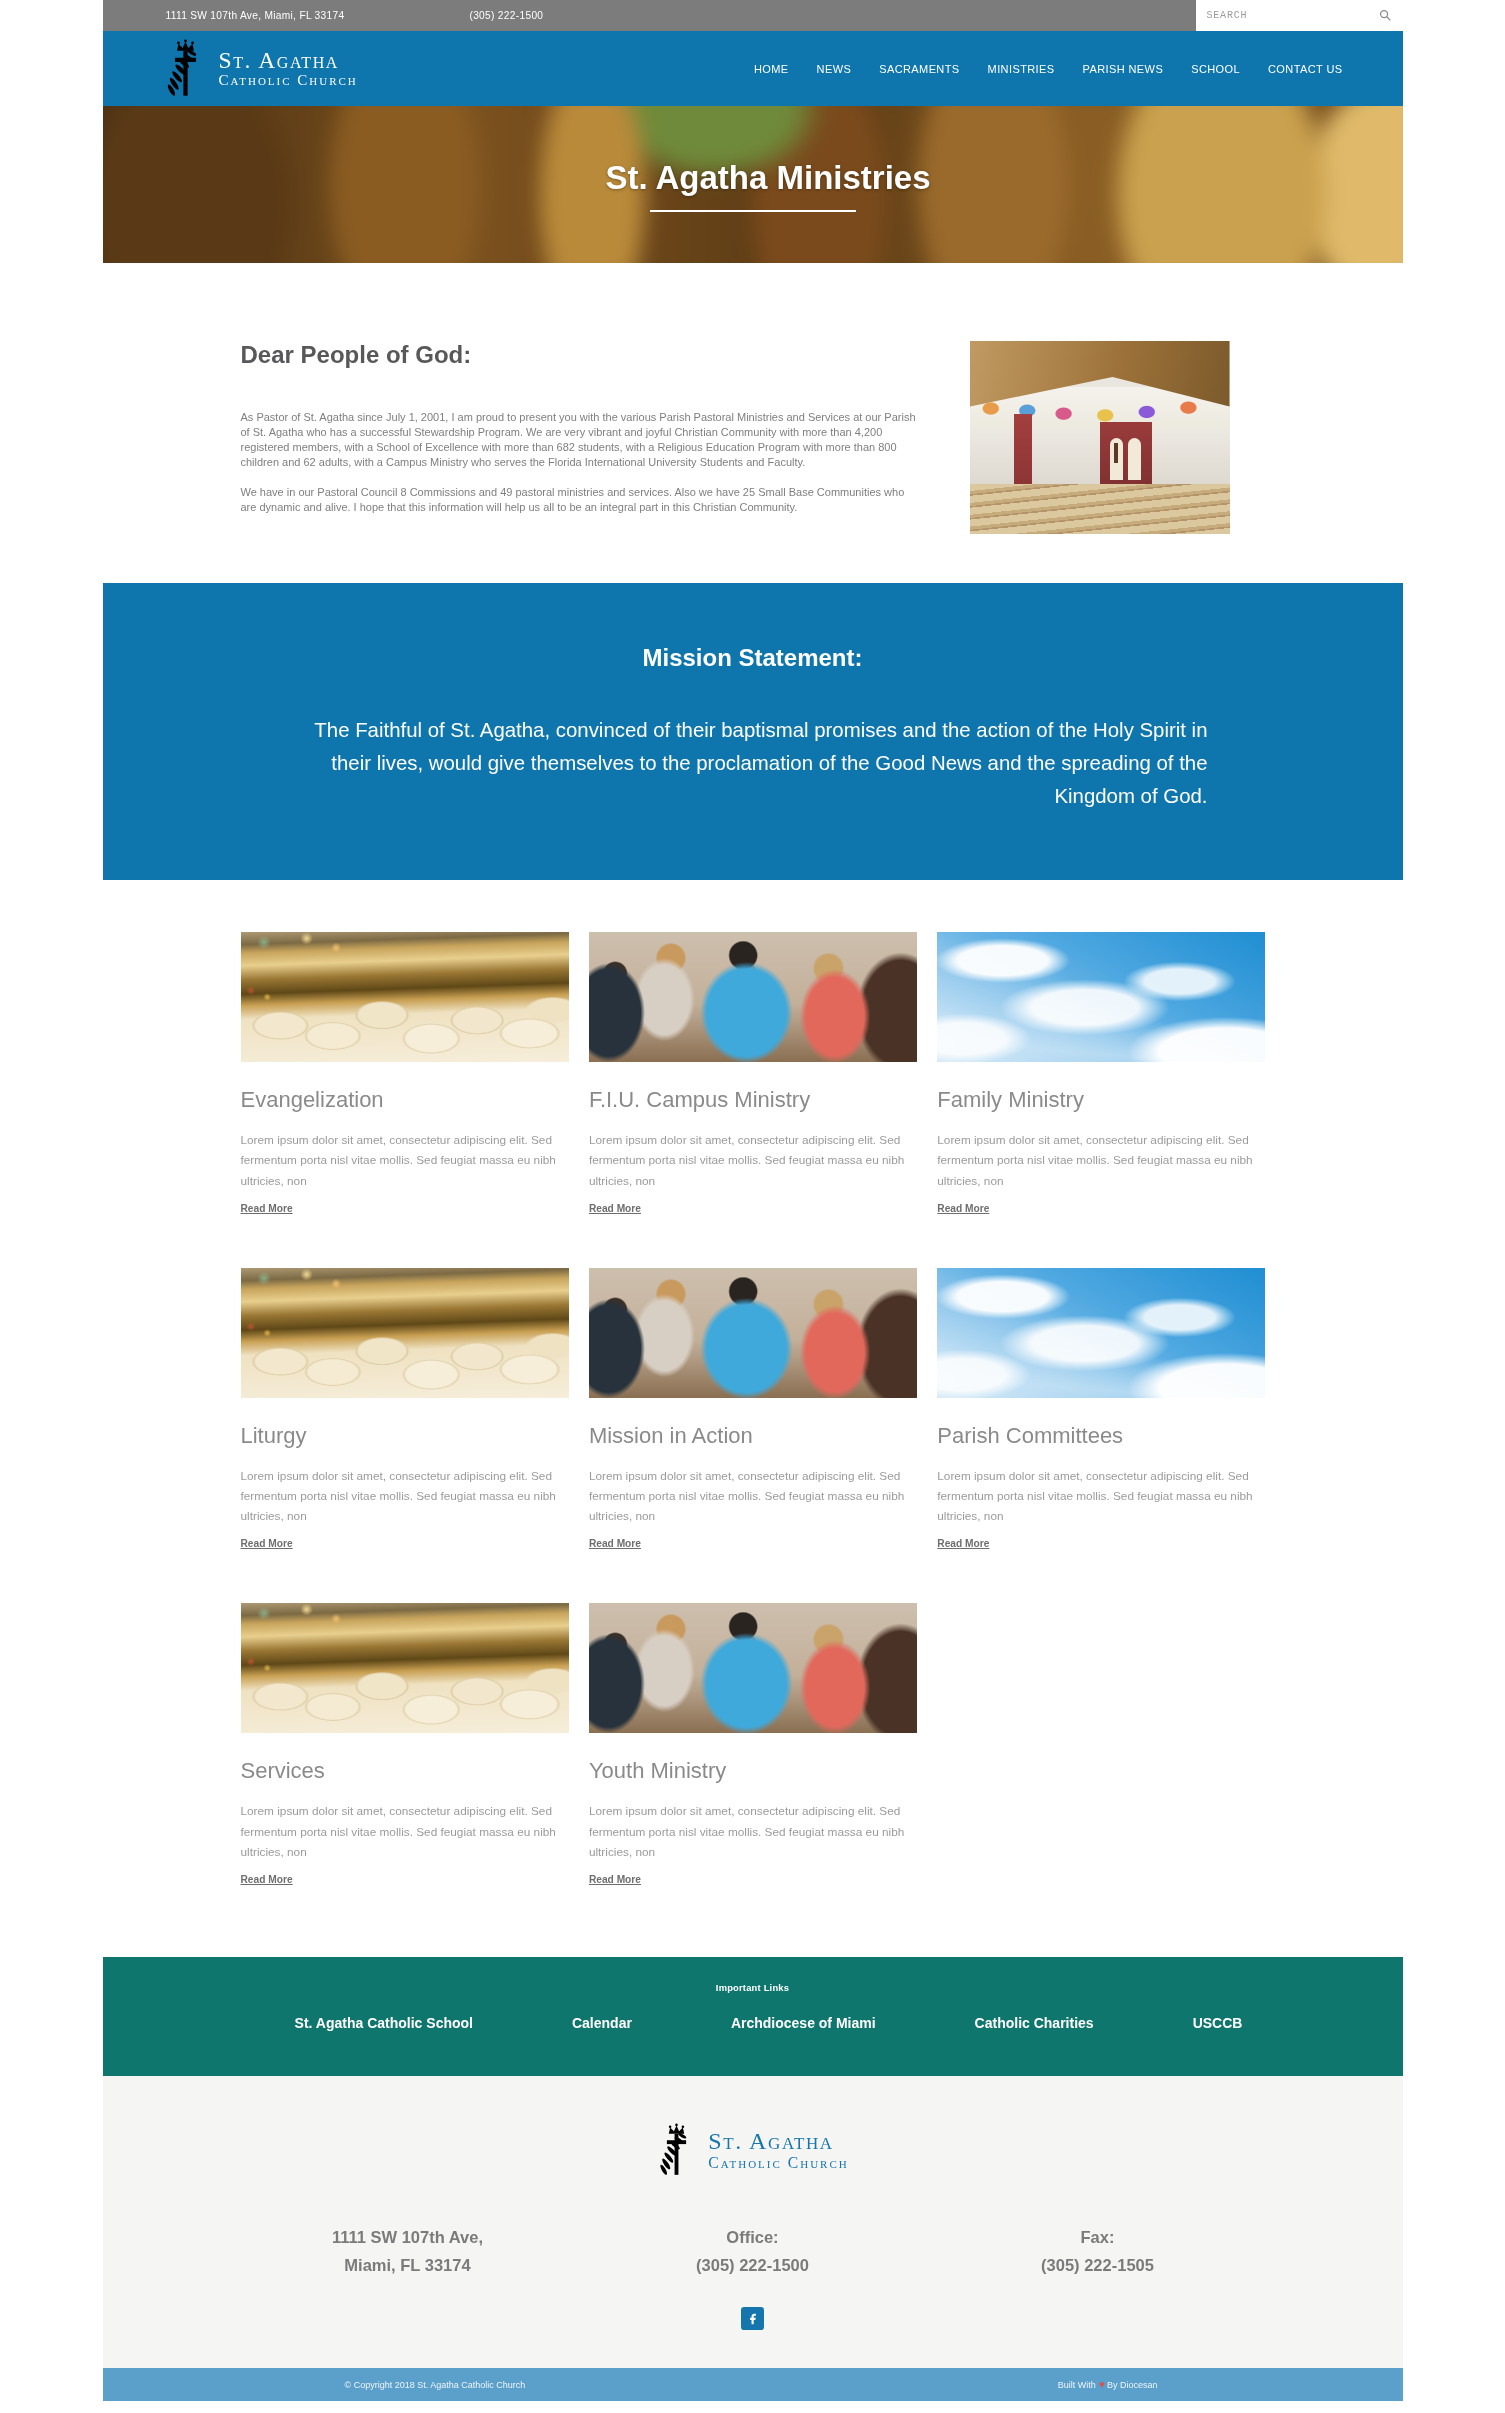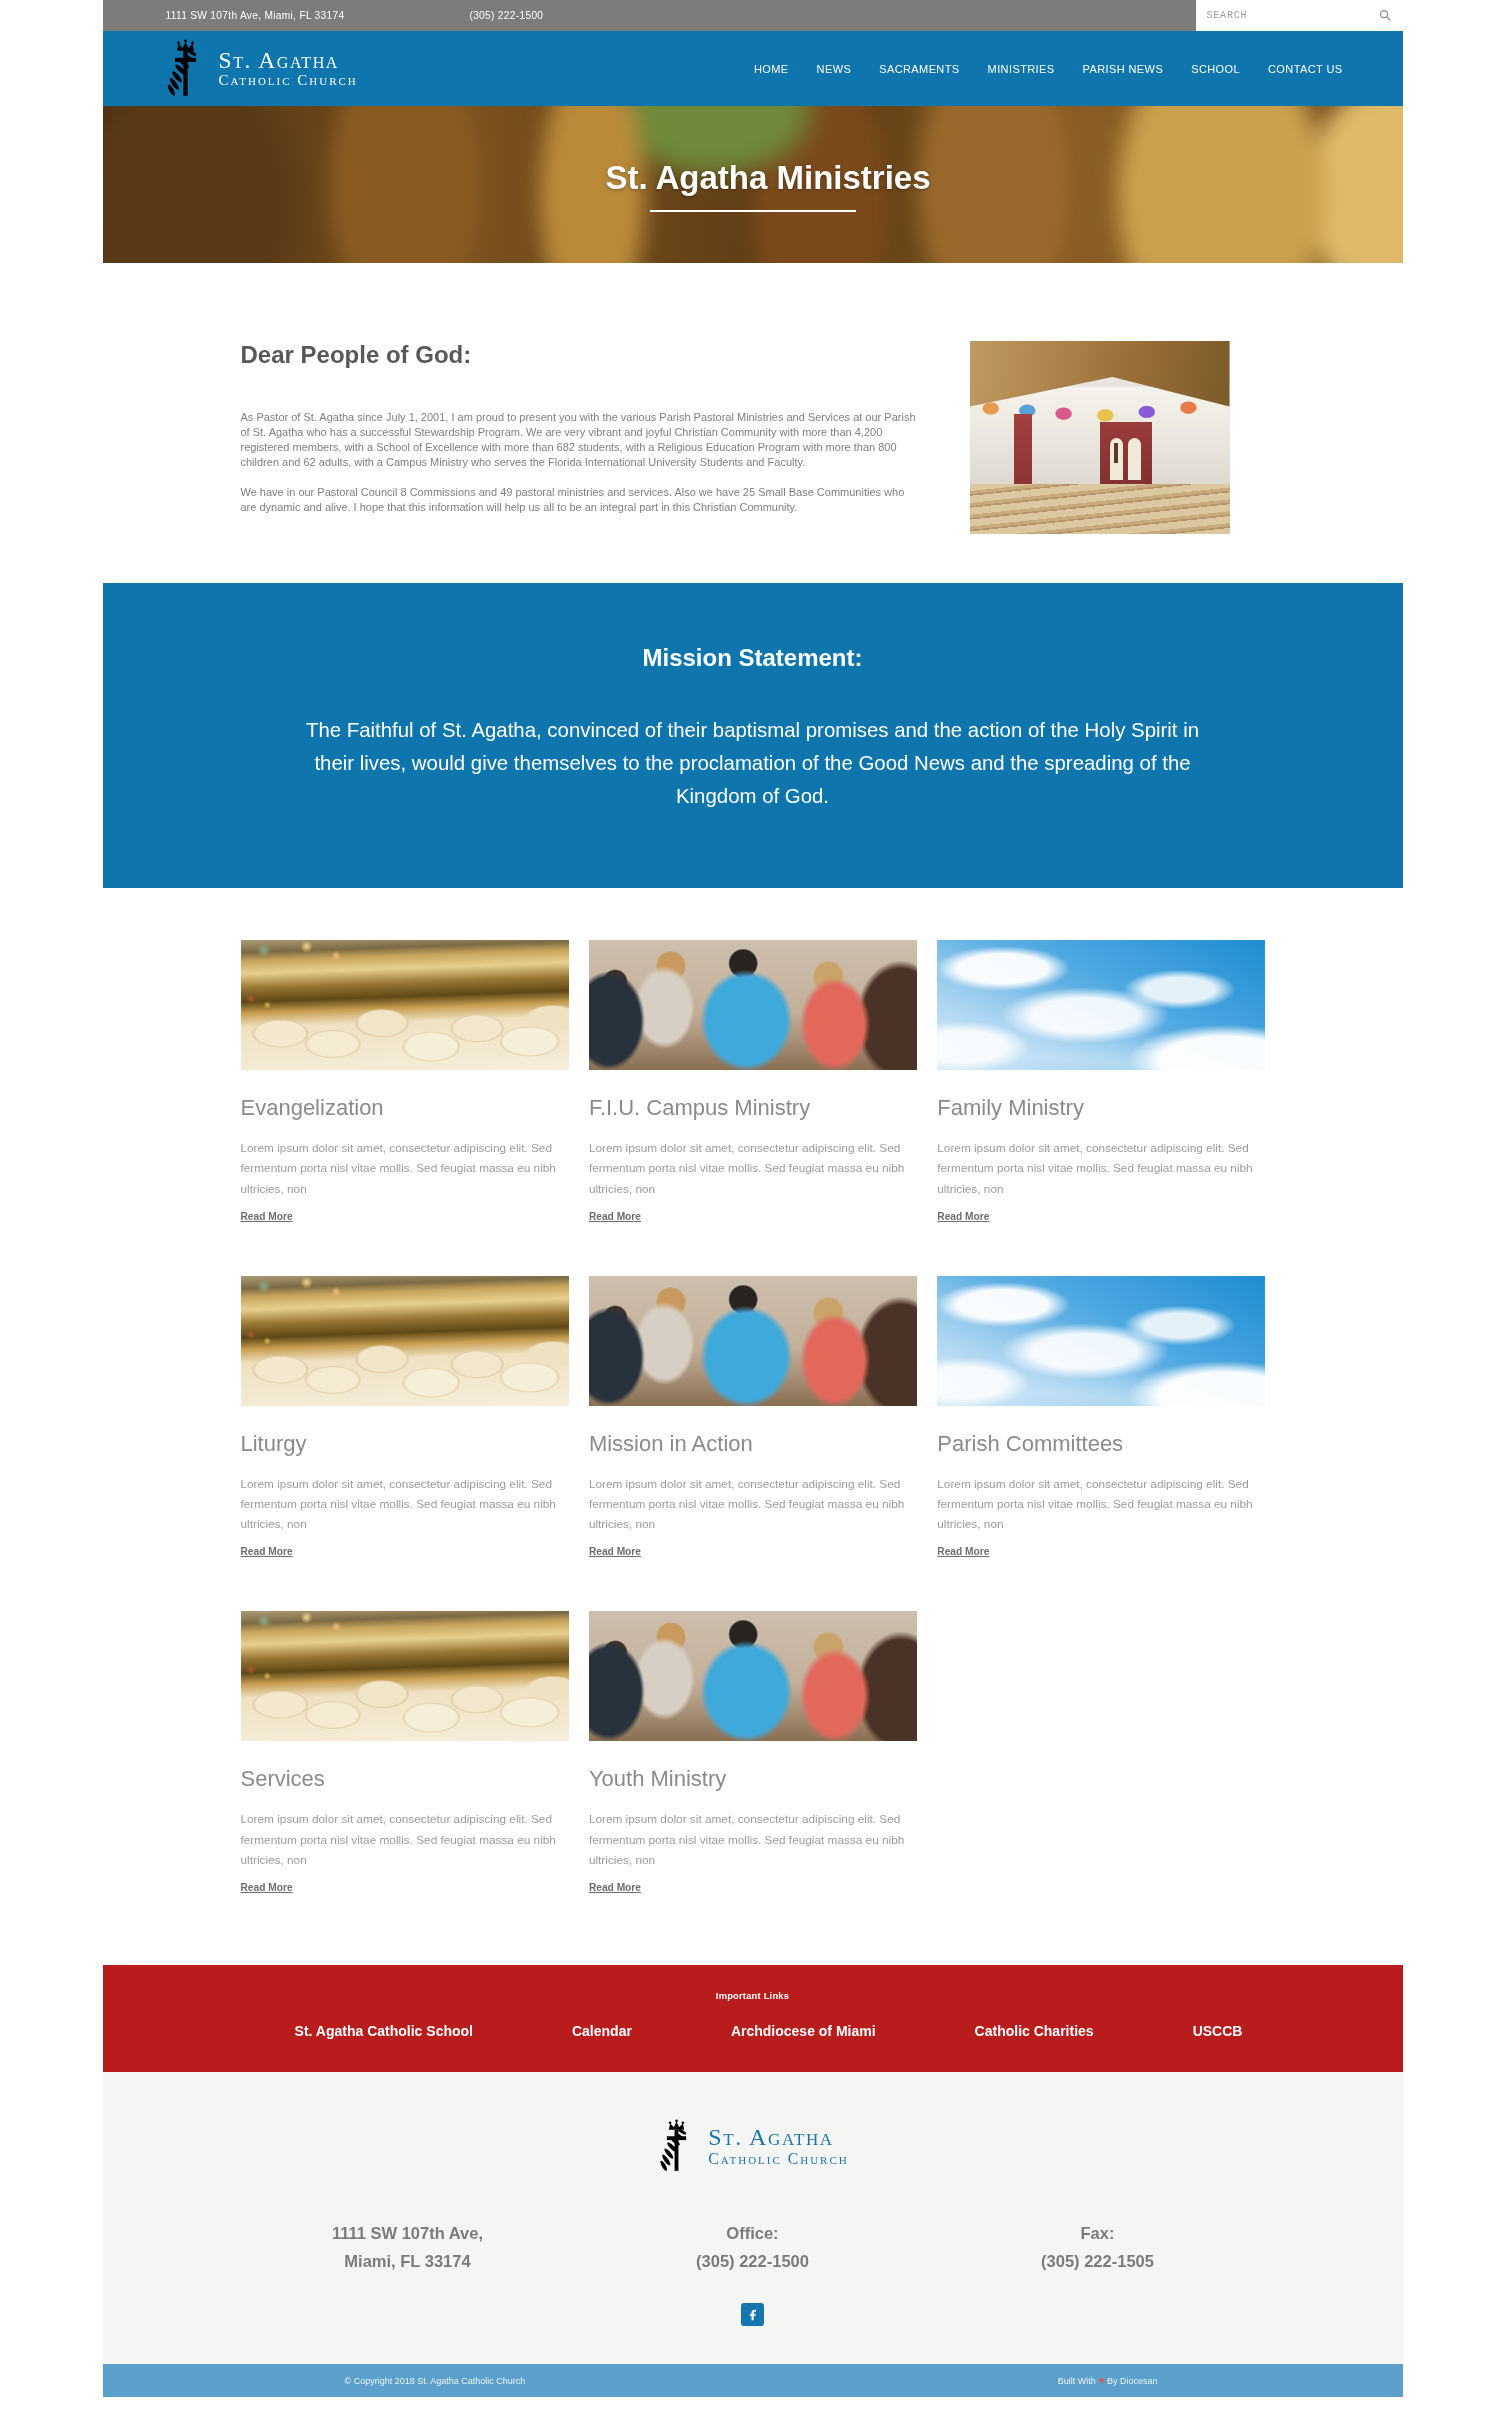--- a/index.html
+++ b/index.html
@@ -70,21 +70,21 @@
   .ph-apse { position:absolute; top:42%; left:50%; width:20%; height:36%; background:linear-gradient(#9a3b3b,#7e3030); }
   .ph-arch { position:absolute; top:50%; left:54%; width:5%; height:22%; background:#f1ead8; border-radius:7.8px 7.8px 0 0; }
   .ph-arch2 { position:absolute; top:50%; left:61%; width:5%; height:22%; background:#f1ead8; border-radius:7.8px 7.8px 0 0; }
   .ph-cross { position:absolute; top:53%; left:55.6%; width:1.4%; height:10%; background:#5a3a22; }
   .ph-pews { position:absolute; bottom:0; left:0; right:0; height:26%;
     background:repeating-linear-gradient(174deg,#dcc89e 0 7px,#c6ab7c 7px 10.2px,#b49468 10.2px 11.8px); }
 
   
   .mission { background:#0f76ad; text-align:center; color:#fff; padding:61px 0 67px; }
   .mission h2 { font-size:24px; font-weight:bold; margin-bottom:42px; }
-  .mission p { font-size:20.4px; font-weight:normal; line-height:33px; width:910px; margin:8px auto; }
+  .mission p { font-size:20.4px; font-weight:normal; line-height:33px; width:910px; margin:0 auto;text-align:right; }
 
   
   .cards { width:1024px; margin:52px auto 0; display:grid; grid-template-columns:repeat(3,328px);
            column-gap:20.4px; row-gap:53px; padding-bottom:71px; }
   .card-img { width:328px; height:130px; margin-bottom:25px; }
   .img-communion { background:
       radial-gradient(circle 9.4px at 7% 8%, rgba(140,210,170,.6), transparent 72%),
       radial-gradient(circle 8.6px at 20% 5%, rgba(255,225,150,.9), transparent 72%),
       radial-gradient(circle 7px at 29% 12%, rgba(255,200,120,.8), transparent 72%),
       radial-gradient(circle 6.3px at 3% 45%, rgba(220,80,60,.7), transparent 72%),
@@ -116,21 +116,21 @@
       radial-gradient(ellipse 133px 47px at 88% 92%, rgba(255,255,255,.97) 50%, transparent 74%),
       radial-gradient(ellipse 94px 35px at 8% 82%, rgba(255,255,255,.85) 45%, transparent 72%),
       conic-gradient(from 225deg at 100% 105%, rgba(255,255,255,0) 0deg, rgba(255,255,255,.55) 18deg, rgba(255,255,255,0) 35deg, rgba(255,255,255,.45) 50deg, rgba(255,255,255,0) 70deg),
       linear-gradient(210deg,#1f8ed2 0%,#4da7e0 40%,#8ec6ec 78%,#c2e0f5 100%); }
   .card h3 { font-size:22px; font-weight:normal; color:#8a8a8a; margin-bottom:17px; }
   .card p { font-size:11.8px; color:#9b9b9b; line-height:20.4px; margin-bottom:9.4px; }
   .read-more { display:inline-block; font-size:10.2px; font-weight:bold; color:#6e6e6e;
                text-decoration:underline; cursor:pointer; }
 
   
-  .links-band { background:#b91c1c; color:#fff; text-align:center; padding:25px 0 33px; }
+  .links-band { background:#0f766e; color:#fff; text-align:center; padding:25px 0 45px; }
   .links-band h3 { font-size:9.4px; font-weight:bold; letter-spacing:0.2px; margin-bottom:22px; }
   .links-row { display:flex; justify-content:center; align-items:center; gap:67px; }
   .links-row a { color:#fff; font-size:14px; font-weight:bold; text-decoration:none; cursor:pointer;margin-left:32px; }
 
   
   .footer { background:#f5f5f3; text-align:center; padding:47px 0 38px; }
   .footer-brand { display:inline-flex; align-items:center; cursor:pointer; }
   .footer-brand .logo-mark { width:41px; height:55px; }
   .footer-brand-text { margin-left:11px; display:flex; flex-direction:column; color:#1576ad; text-align:left;
                        font-family:"Liberation Serif", serif; font-variant:small-caps; line-height:1.05; }

